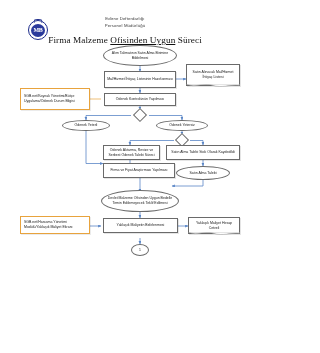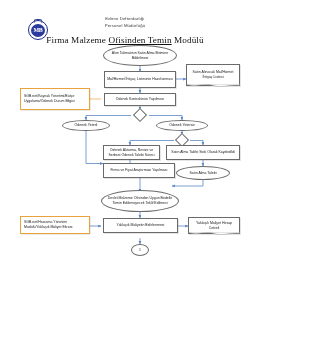--- a/index.html
+++ b/index.html
@@ -101,21 +101,21 @@
     <div class="inner"></div>
     <div class="crest"></div>
     <div class="mb">MB</div>
   </div>
 
   <div class="org">
     <div>Edirne Defterdarlığı</div>
     <div>Personel Müdürlüğü</div>
   </div>
 
-  <div class="title"><span>Firma Malzeme </span><u>Ofisinden Temin</u><span> Modülü</span></div>
+  <div class="title"><span>Firma Malzeme </span><u>Ofisinden Uygun</u><span> Süreci</span></div>
 
   <svg class="lines" viewBox="0 0 250 353">
     <defs>
       <marker id="ah" markerWidth="5" markerHeight="5" refX="3.6" refY="1.8" orient="auto">
         <path d="M0,0 L4,1.8 L0,3.6 z" fill="#5b87c7"></path>
       </marker>
     </defs>
     <g stroke="#5b87c7" stroke-width="0.8" fill="none" marker-end="url(#ah)">
 
       <path d="M140,66 L140,71.5"></path>

